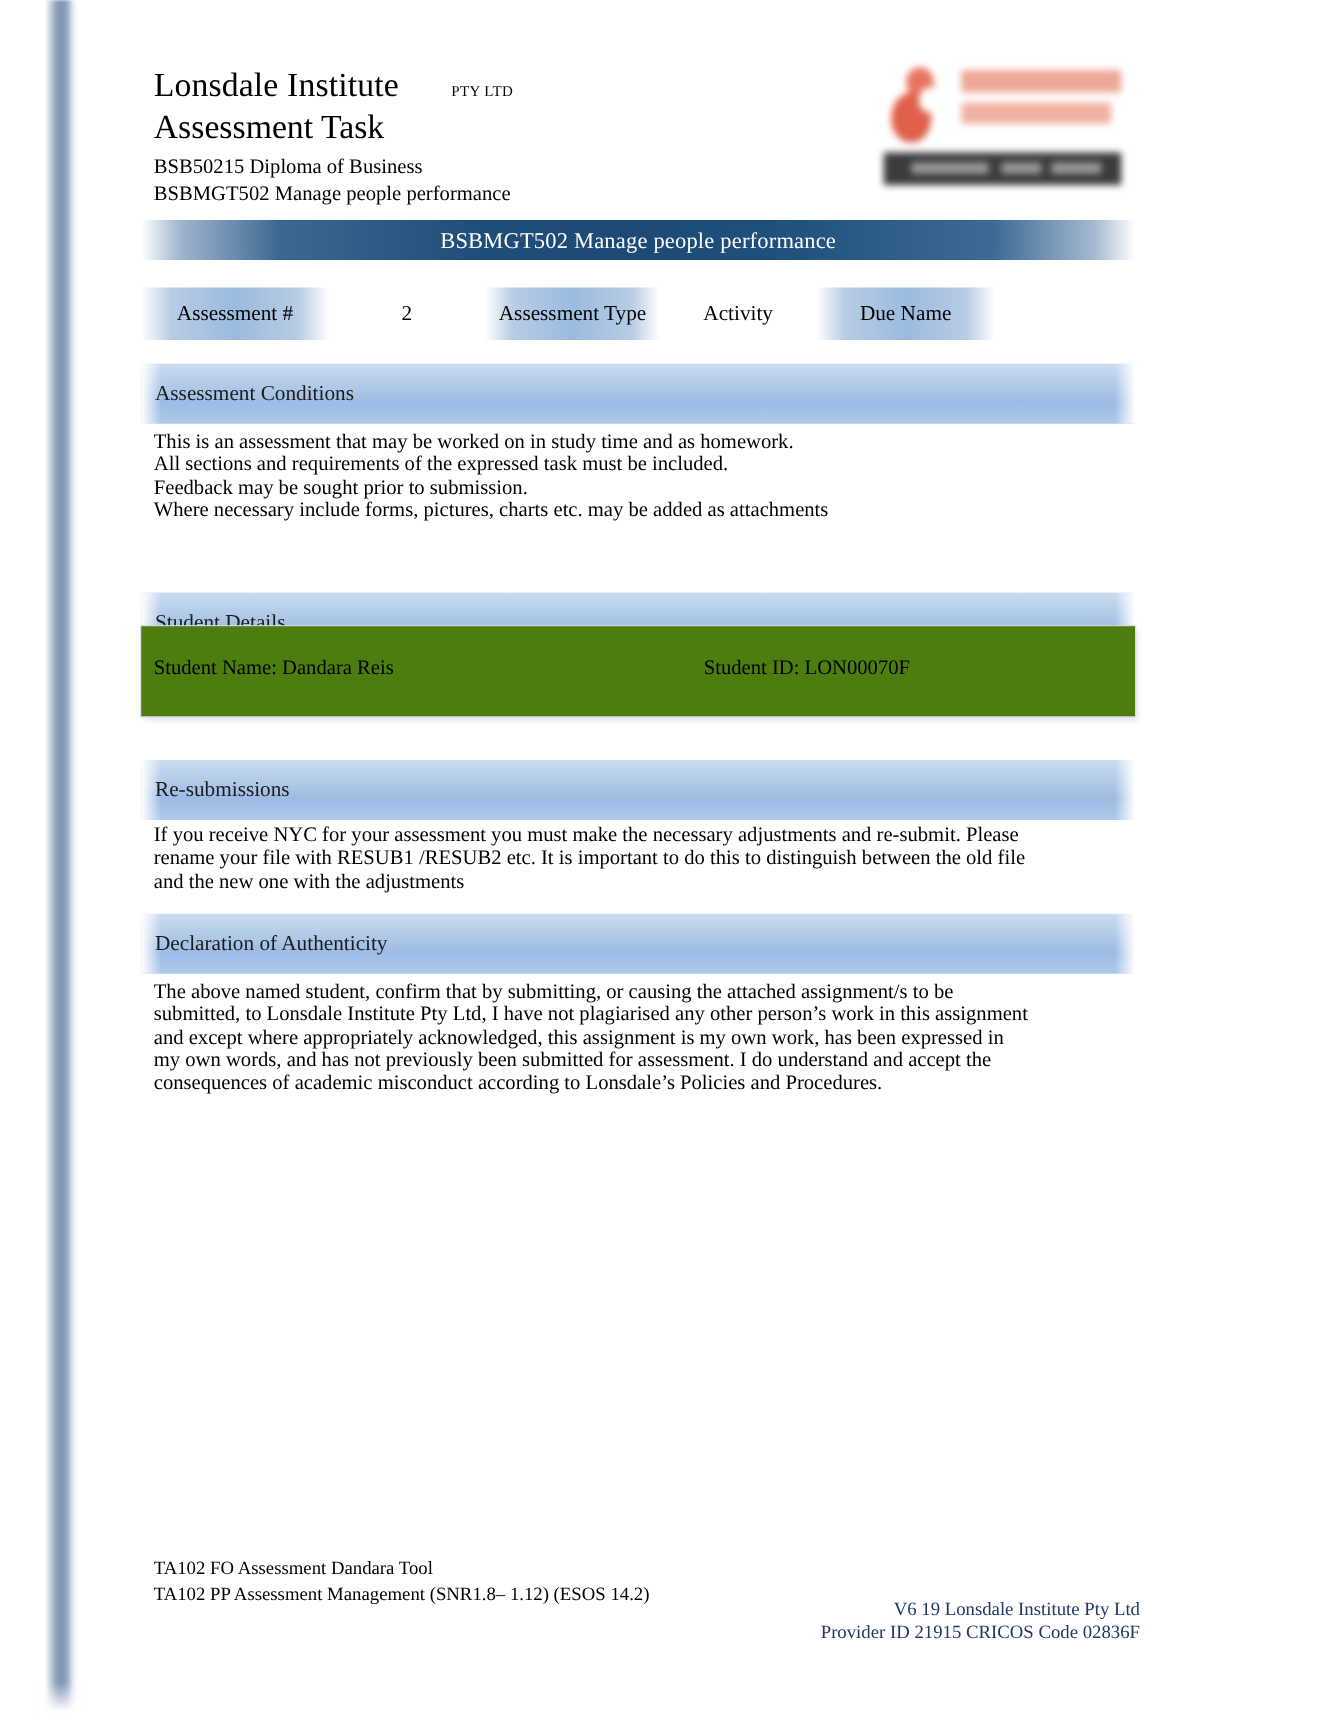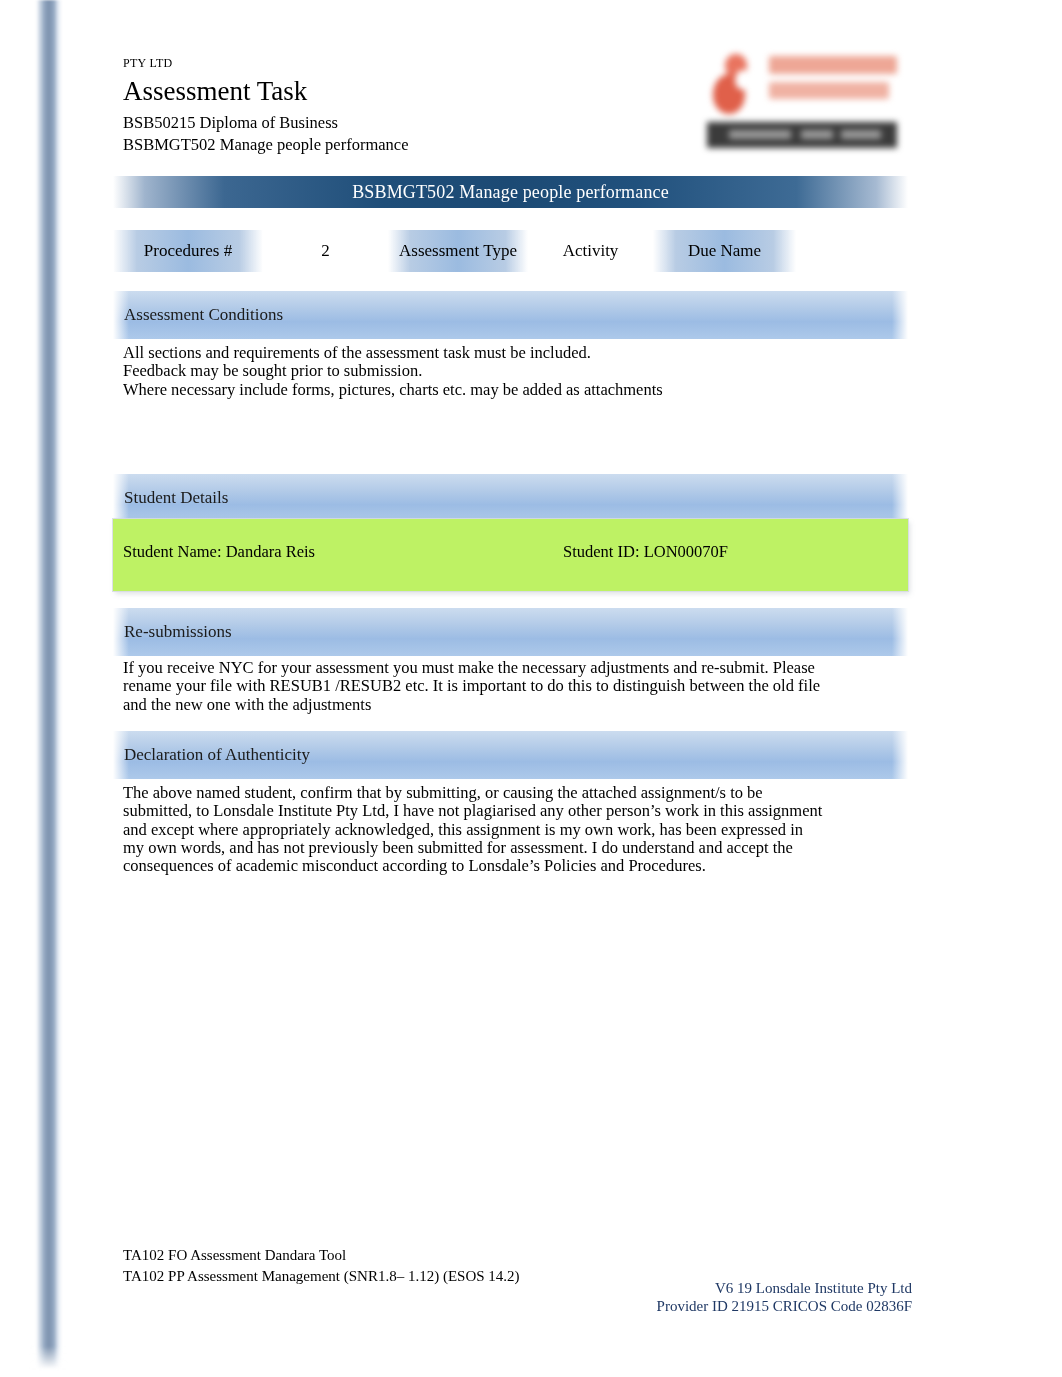--- a/index.html
+++ b/index.html
@@ -250,24 +250,24 @@
     line-height: 18.3px;
   }
   .body-block p {
     margin: 0;
   }
 
   
   .student-box {
     position: absolute;
     left: 113px;
-    top: 519px;
+    top: 501px;
     width: 795px;
     height: 72px;
-    background: #bef264;
+    background: #4d7c0f;
     box-shadow: 0 0 0 1px rgba(214,219,226,0.85),
                 2px 3px 5px rgba(150,158,170,0.30);
   }
   .student-inner {
     position: absolute;
     left: 10px;
     top: 23px;
     width: 775px;
     display: flex;
     font-size: 16.5px;
@@ -296,20 +296,21 @@
 </style>
 </head>
 <body>
 
 <div class="left-stripe"></div>
 
 <div class="page">
 
   <div class="doc-header">
     <div class="title-line-1">
+      <span class="inst-name">Lonsdale Institute</span>
       <span class="pty-ltd">PTY LTD</span>
     </div>
     <div class="task-title">Assessment Task</div>
     <div class="course-code">BSB50215 Diploma of Business</div>
     <div class="unit-code">BSBMGT502 Manage people performance</div>
   </div>
 
   <div class="logo-wrap">
     <div class="logo-mark">
       <div class="blob-a"></div>
@@ -323,35 +324,36 @@
       <div class="seg" style="left:94px; width:32px;"></div>
       <div class="seg" style="left:134px; width:40px;"></div>
     </div>
   </div>
 
   <div class="banner">
     <span class="banner-label">BSBMGT502 Manage people performance</span>
   </div>
 
   <div class="meta-row">
-    <div class="meta-cell blue c-num-label">Procedures #</div>
+    <div class="meta-cell blue c-num-label">Assessment #</div>
     <div class="meta-cell c-num-value">2</div>
     <div class="meta-cell blue c-type-label">Assessment Type</div>
     <div class="meta-cell c-type-value">Activity</div>
     <div class="meta-cell blue c-due-label">Due Name</div>
     <div class="meta-cell c-due-value"></div>
   </div>
 
   <div class="section-bar" style="top:291px;">
     <span class="edge-fade l"></span>
     <span class="edge-fade r"></span>
     <span class="section-bar-label">Assessment Conditions</span>
   </div>
   <div class="body-block" style="top:344px;">
-    <p>All sections and requirements of the assessment task must be included.</p>
+    <p>This is an assessment that may be worked on in study time and as homework.</p>
+    <p>All sections and requirements of the expressed task must be included.</p>
     <p>Feedback may be sought prior to submission.</p>
     <p>Where necessary include forms, pictures, charts etc. may be added as attachments</p>
   </div>
 
   <div class="section-bar" style="top:474px;">
     <span class="edge-fade l"></span>
     <span class="edge-fade r"></span>
     <span class="section-bar-label">Student Details</span>
   </div>
   <div class="student-box">

